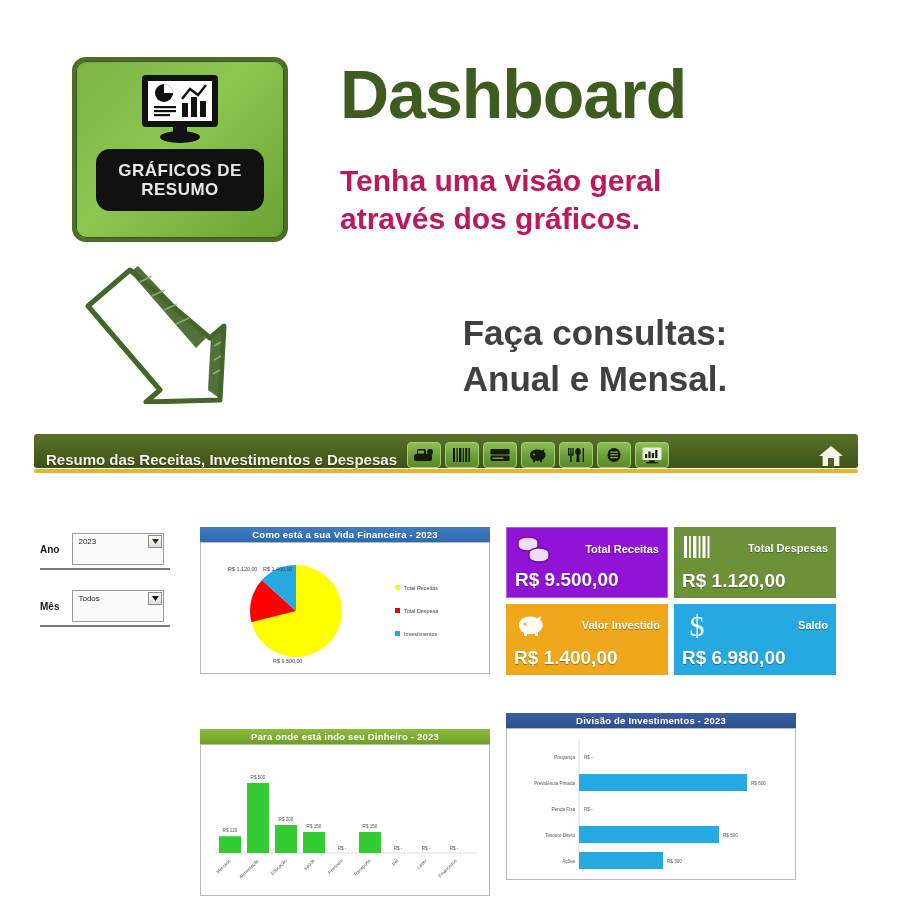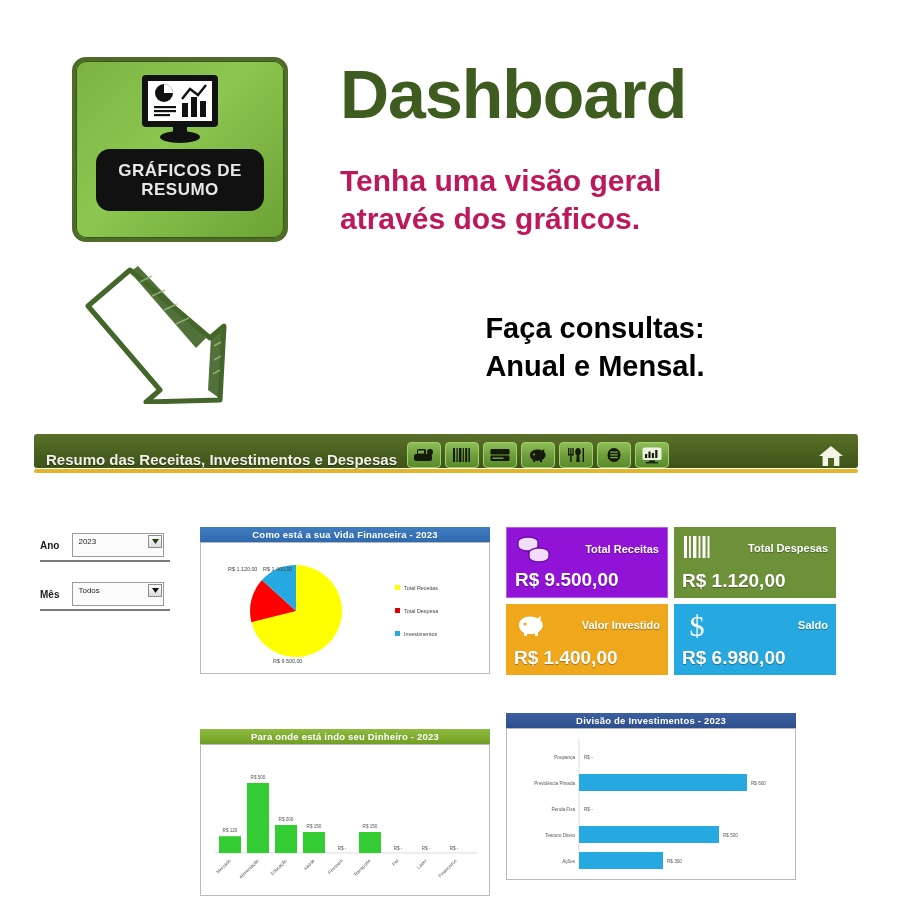--- a/index.html
+++ b/index.html
@@ -39,22 +39,22 @@
     color:#3e5c1f; font-weight:bold;
     font-size:68px; line-height:1.0; letter-spacing:-1px;
   }
   .promo-sub {
     position:absolute; left:340px; top:162px; width:510px;
     text-align:left; color:#be185d; font-weight:bold;
     font-size:30px; line-height:1.28;
   }
   .promo-sub2 {
     position:absolute; left:340px; top:310px; width:510px;
-    text-align:center; color:#000000; font-weight:bold;
-    font-size:29px; line-height:1.30;
+    text-align:center; color:#404040; font-weight:bold;
+    font-size:35px; line-height:1.30;
   }
   .arrow-wrap { position:absolute; left:78px; top:262px; width:170px; height:142px; }
 
   
   .app { position:absolute; left:34px; top:434px; width:832px; height:418px; background:#fff; }
 
   .titlebar {
     position:relative; height:34px; width:824px;
     background: linear-gradient(180deg,#5b7029 0%, #49601f 55%, #3d5319 100%);
     border-radius:3px;
@@ -78,21 +78,21 @@
   .panel-row { position:relative; margin-top:8px; width:824px; }
 
   
   .filters { position:absolute; left:6px; top:52px; width:140px; }
   .filter-row { margin-bottom:20px; }
   .filter-label {
     display:inline-block; width:28px; font-size:10px; color:#1a1a1a;
     font-weight:bold; vertical-align:middle;
   }
   .combo {
-    display:inline-block; width:92px; height:24px; background:#fbfbfb;
+    display:inline-block; width:92px; height:32px; background:#fbfbfb;
     border:1px solid #9a9a9a; vertical-align:middle; position:relative;
   }
   .combo-val { font-size:8px; color:#222; padding:3px 0 0 5px; display:block; }
   .combo-arrow {
     position:absolute; right:1px; top:1px; width:14px; height:13px;
     background:linear-gradient(180deg,#fdfdfd,#dcdcdc); border:1px solid #8d8d8d;
     display:flex; align-items:center; justify-content:center;
   }
   .filter-underline { height:2px; background:#7a7a7a; width:130px; margin-top:3px; }
 

